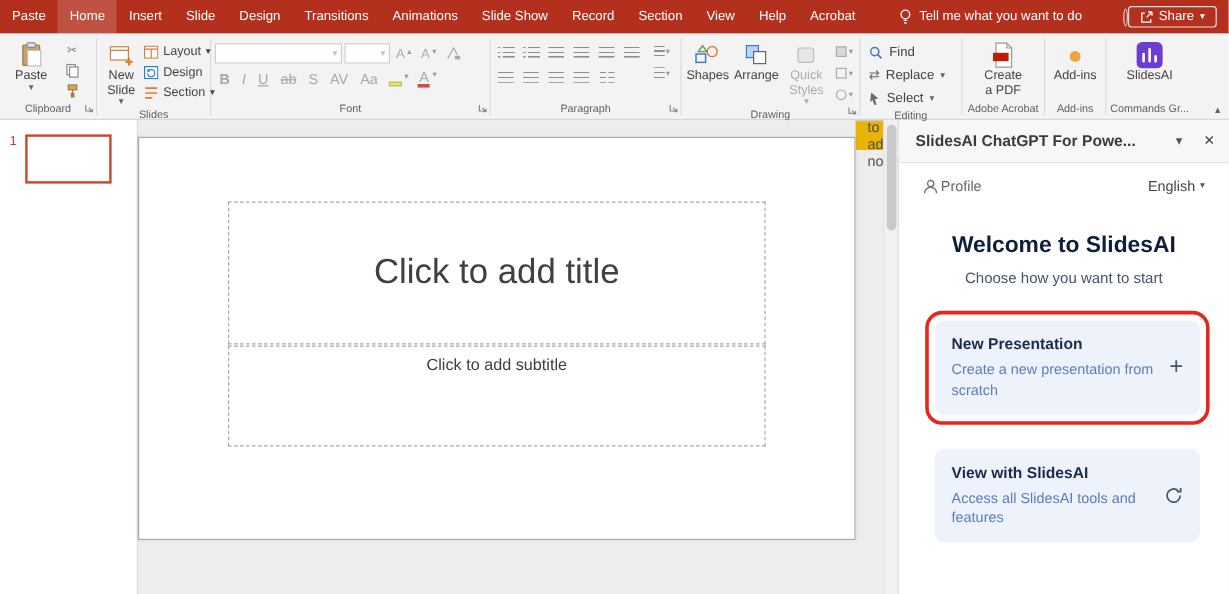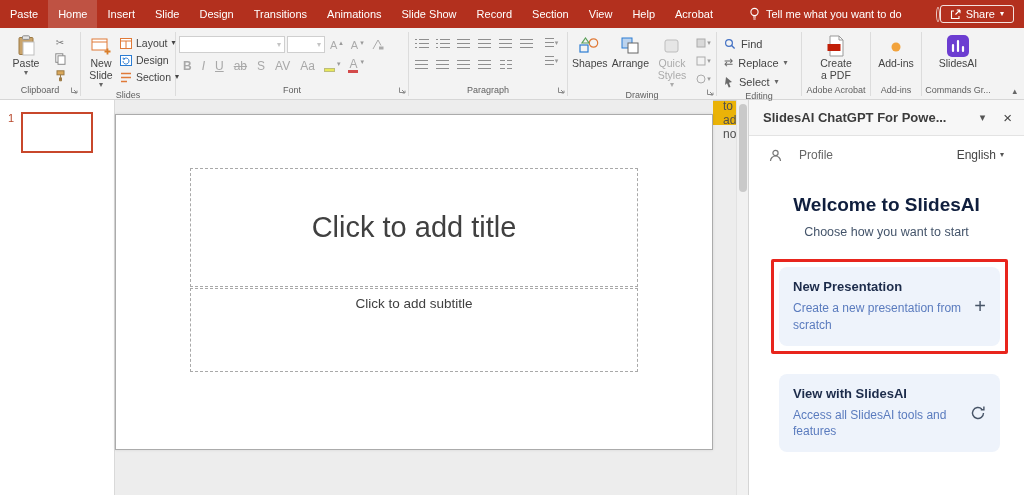--- a/index.html
+++ b/index.html
@@ -67,25 +67,25 @@
   .vscroll{width:12px;background:#F1F1F1;border-left:1px solid #E2E2E2;position:relative}
   .vthumb{position:absolute;top:4px;left:2px;width:8px;height:88px;background:#C9C9C9;border-radius:4px}
 
   
   .panel{width:276px;background:#fff;border-left:1px solid #D5D5D5;display:flex;flex-direction:column}
   .panel-header{height:36px;display:flex;align-items:center;padding:0 12px 0 14px;background:#F7F7F7;border-bottom:1px solid #E3E3E3}
   .panel-title{flex:1;font-size:13px;font-weight:600;color:#3b3b3b;white-space:nowrap;overflow:hidden}
   .panel-chevron{color:#555;font-size:11px;margin-right:18px;cursor:default}
   .panel-close{color:#444;font-size:15px;cursor:default}
   .panel-body{flex:1;padding:10px 14px 0}
-  .profile-row{display:flex;align-items:center;gap:17px;padding:2px 6px;font-size:12px;color:#666}
+  .profile-row{display:flex;align-items:center;gap:2px;padding:2px 6px;font-size:12px;color:#666}
   .lang{margin-left:auto;color:#444;display:flex;gap:4px;align-items:center;cursor:default}
   .welcome{margin-top:30px;text-align:center;font-size:19px;font-weight:700;color:#0F1E3D}
   .psub{margin-top:9px;text-align:center;font-size:12.5px;color:#44546A}
-  .annotation{margin:20px 2px 0 8px;border:3px solid #E8251D;border-radius:2px;padding:5px}
+  .annotation{margin:20px 2px 0 8px;border:3px solid #E8251D;border-radius:14px;padding:5px}
   .card{background:#EEF3FB;border-radius:8px;padding:12px 14px;display:flex;align-items:center;gap:8px;cursor:default}
   .card-text{flex:1}
   .card-title{font-size:13px;font-weight:700;color:#1C2B4A}
   .card-desc{margin-top:6px;font-size:12px;line-height:1.4;color:#5A7BBE}
   .card2{margin:20px 10px 0 16px}
   .plus{font-size:20px;color:#475467}
 </style>
 </head>
 <body>
 

